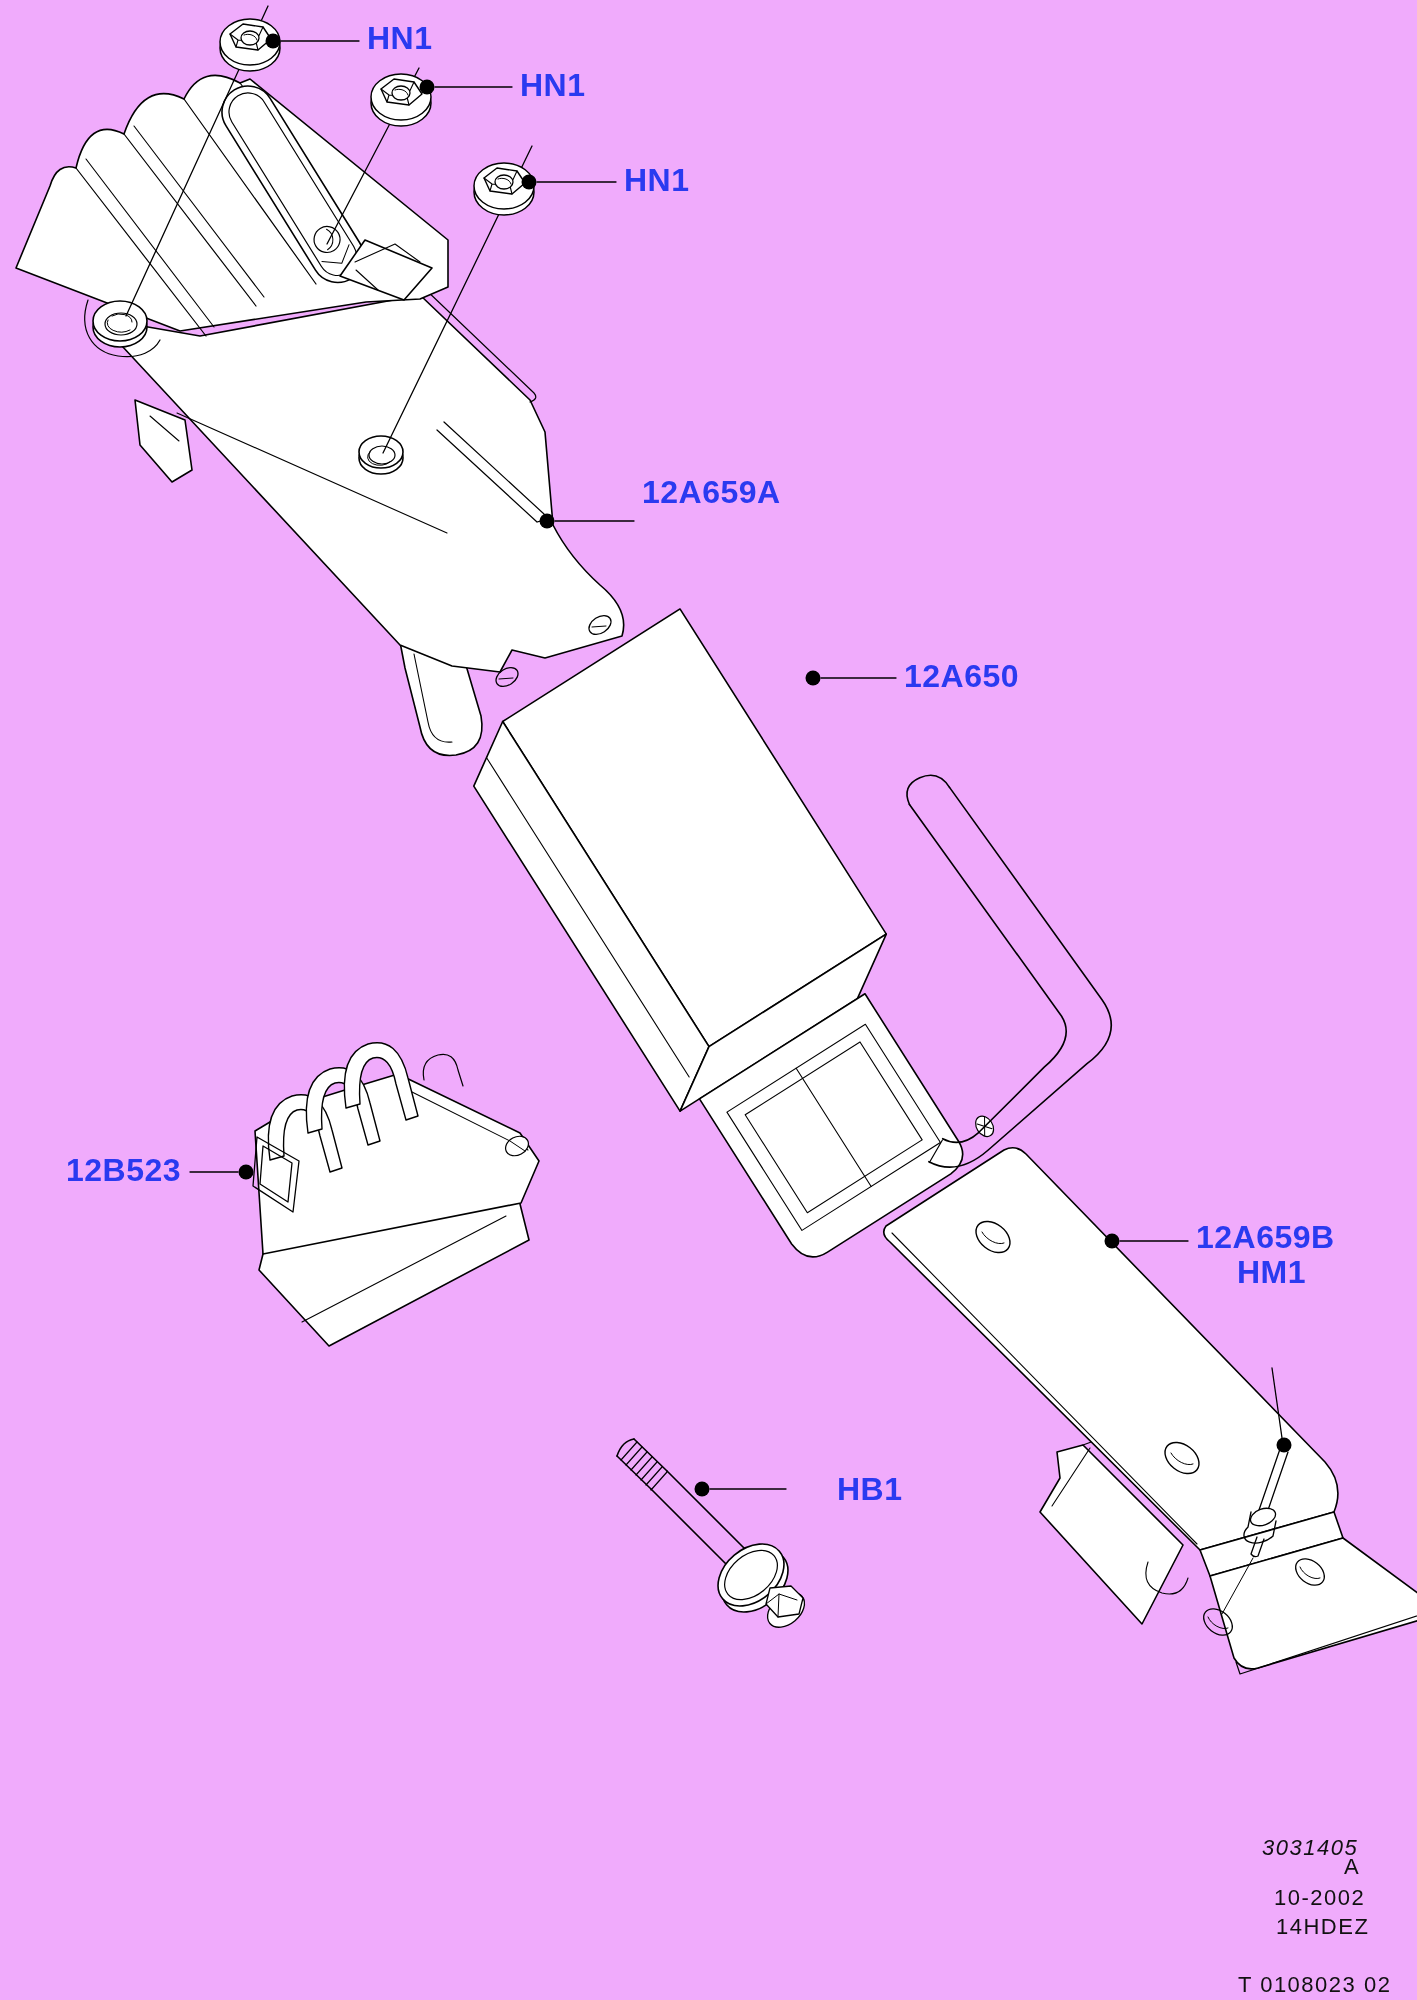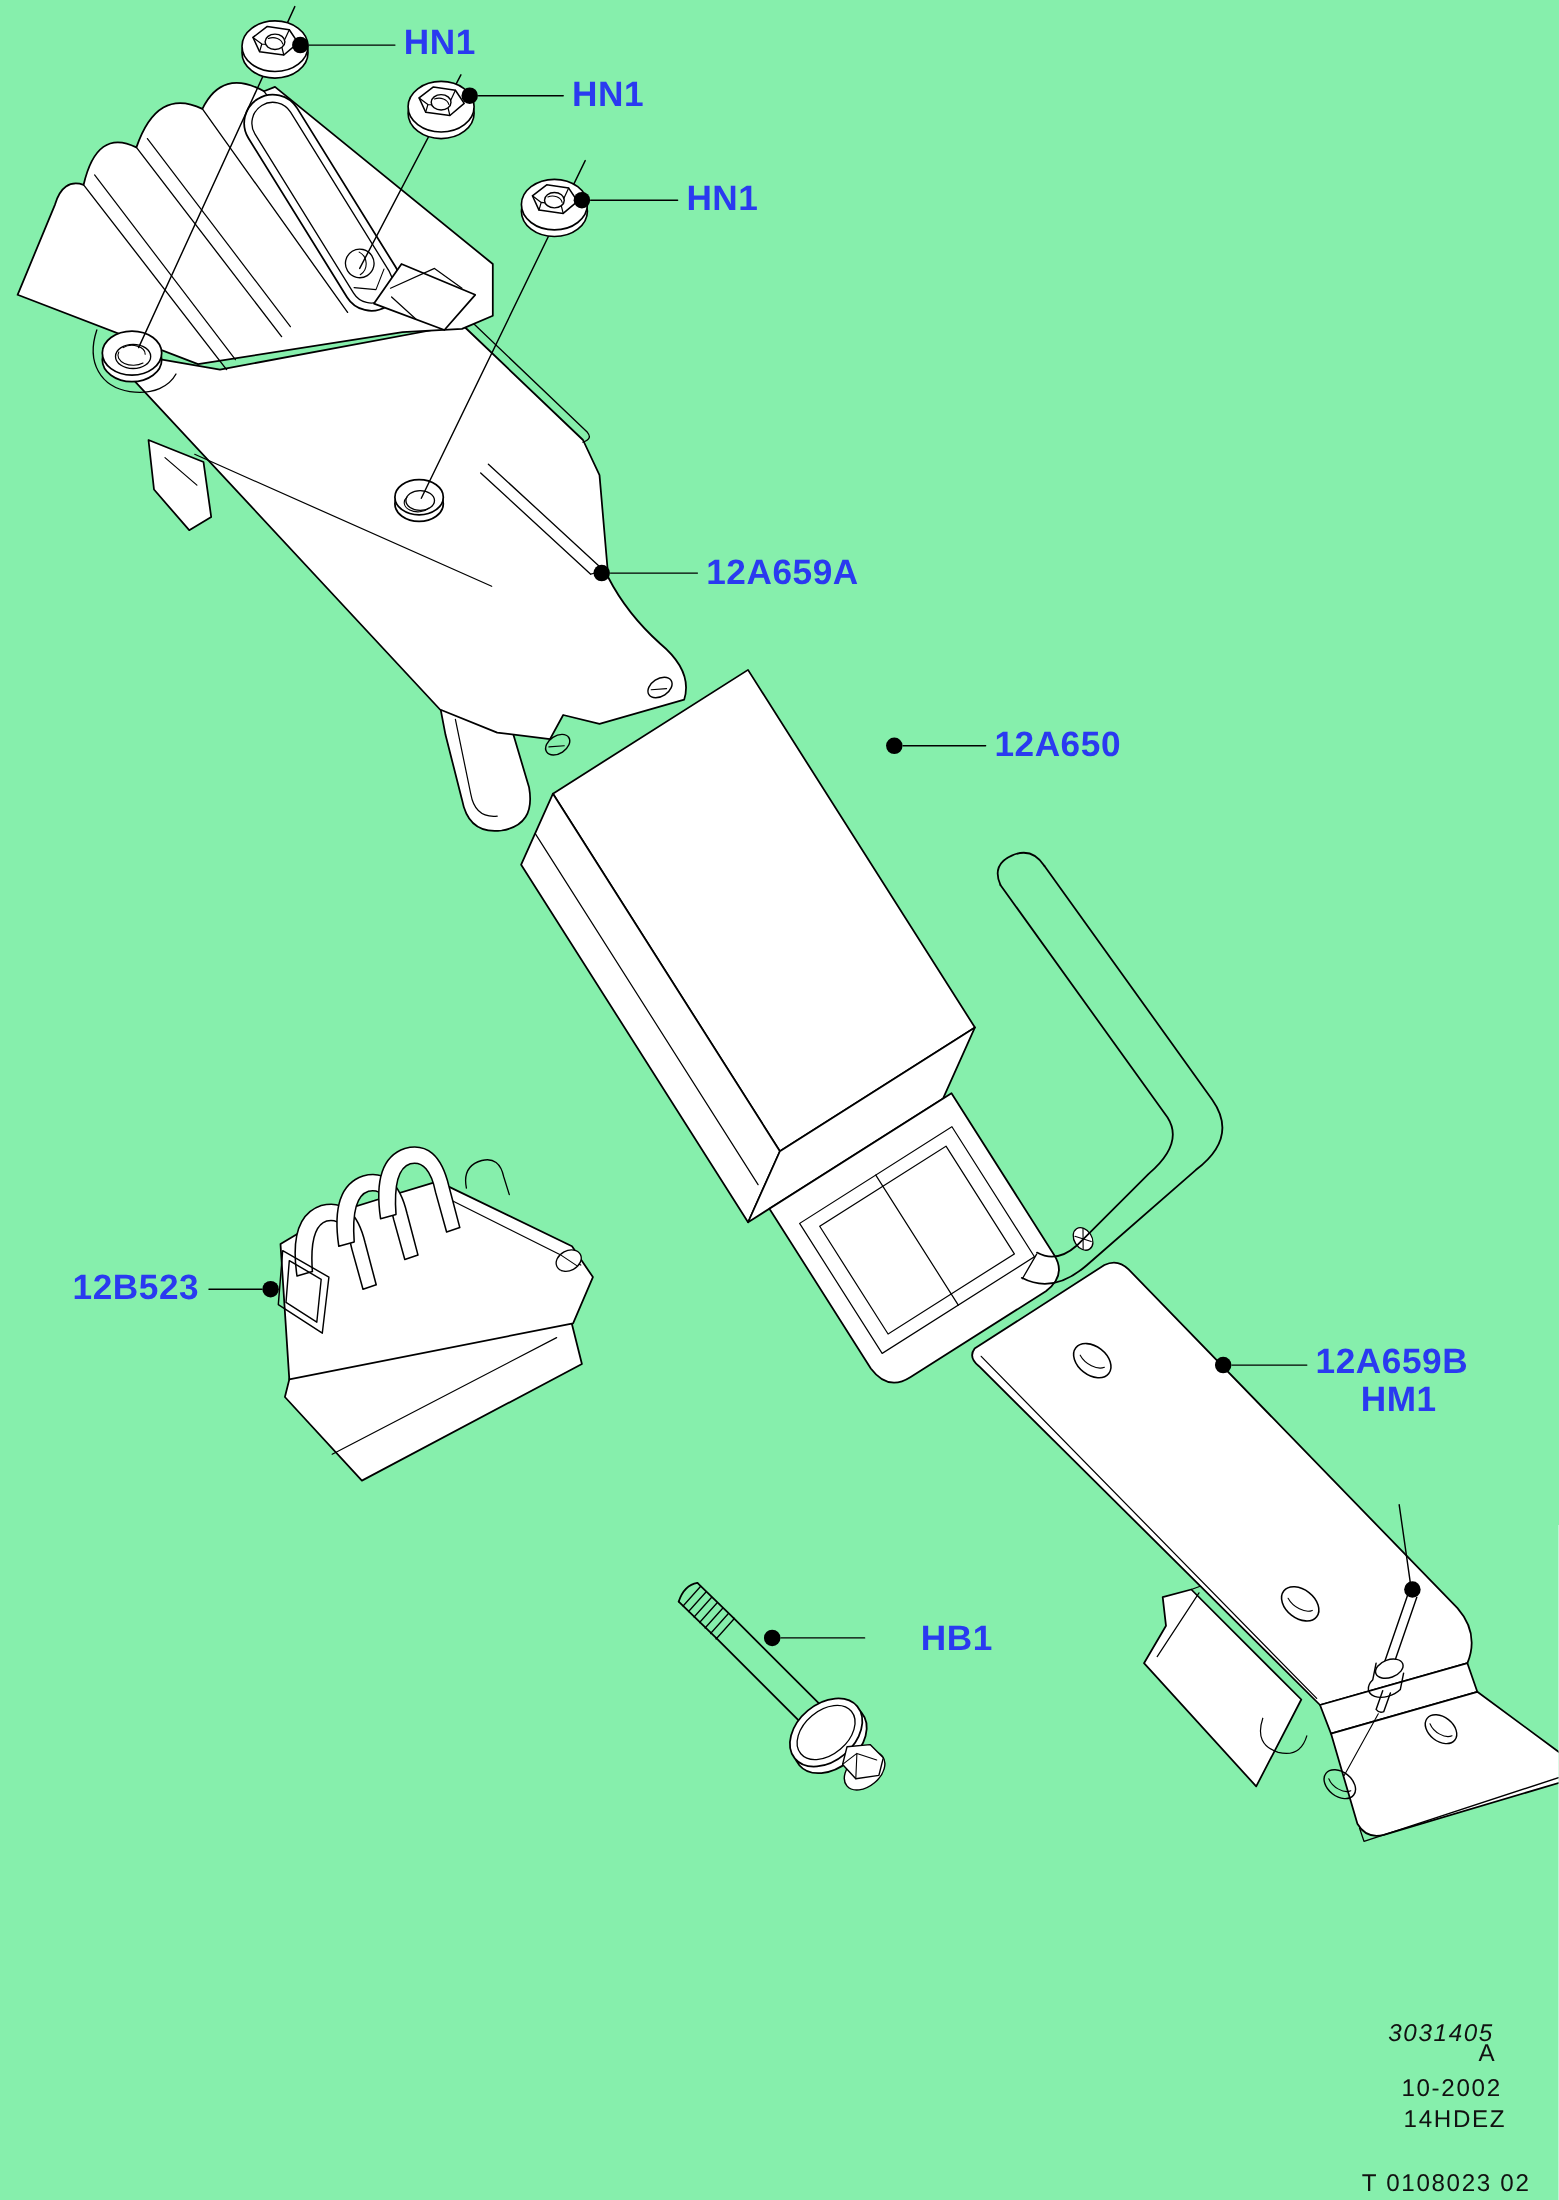--- a/index.html
+++ b/index.html
@@ -1,16 +1,16 @@
 <!DOCTYPE html>
 <html style="--label-blue: #2a3af0;"><head>
 <meta charset="utf-8">
 <style>
   html,body{margin:0;padding:0;background:#fff;}
-  .stage{position:relative;width:1417px;height:2000px;background:#86efac;overflow:hidden;
+  .stage{position:relative;width:1417px;height:2000px;background:#f0abfc;overflow:hidden;
          font-family:"Liberation Sans", sans-serif;}
   .stage svg{position:absolute;left:0;top:0;}
   .part-label{position:absolute;font-weight:bold;font-size:32px;line-height:1.05;
               color:var(--label-blue,#2a3af0);letter-spacing:.5px;white-space:nowrap;cursor:pointer;}
   .footer-text{position:absolute;color:#111;font-size:22px;letter-spacing:1.5px;white-space:nowrap;}
 </style>
 </head>
 <body>
 
 <div class="stage">
@@ -169,21 +169,21 @@
           <circle cx="1284" cy="1445" r="7.5" fill="#000" stroke="none"></circle>
     <path d="M710,1489 L786,1489"></path>
           <circle cx="702" cy="1489" r="7.5" fill="#000" stroke="none"></circle>
   </g>
 </g>
 </svg>
 
 <div class="part-label" style="left:367px;top:22px;">HN1</div>
 <div class="part-label" style="left:520px;top:69px;">HN1</div>
 <div class="part-label" style="left:624px;top:164px;">HN1</div>
-<div class="part-label" style="left:642px;top:504px;">12A659A</div>
+<div class="part-label" style="left:642px;top:476px;">12A659A</div>
 <div class="part-label" style="left:904px;top:660px;">12A650</div>
 <div class="part-label" style="left:66px;top:1154px;">12B523</div>
 <div class="part-label" style="left:1196px;top:1221px;">12A659B</div>
 <div class="part-label" style="left:1237px;top:1256px;">HM1</div>
 <div class="part-label" style="left:792px;top:1473px;margin-left:45px;">HB1</div>
 
 <div class="footer-text" style="left:1262px;top:1835px;font-style:italic;">3031405</div>
 <div class="footer-text" style="left:1344px;top:1854px;">A</div>
 <div class="footer-text" style="left:1274px;top:1874px;margin-top:11px;">10-2002</div>
 <div class="footer-text" style="left:1276px;top:1914px;">14HDEZ</div>

